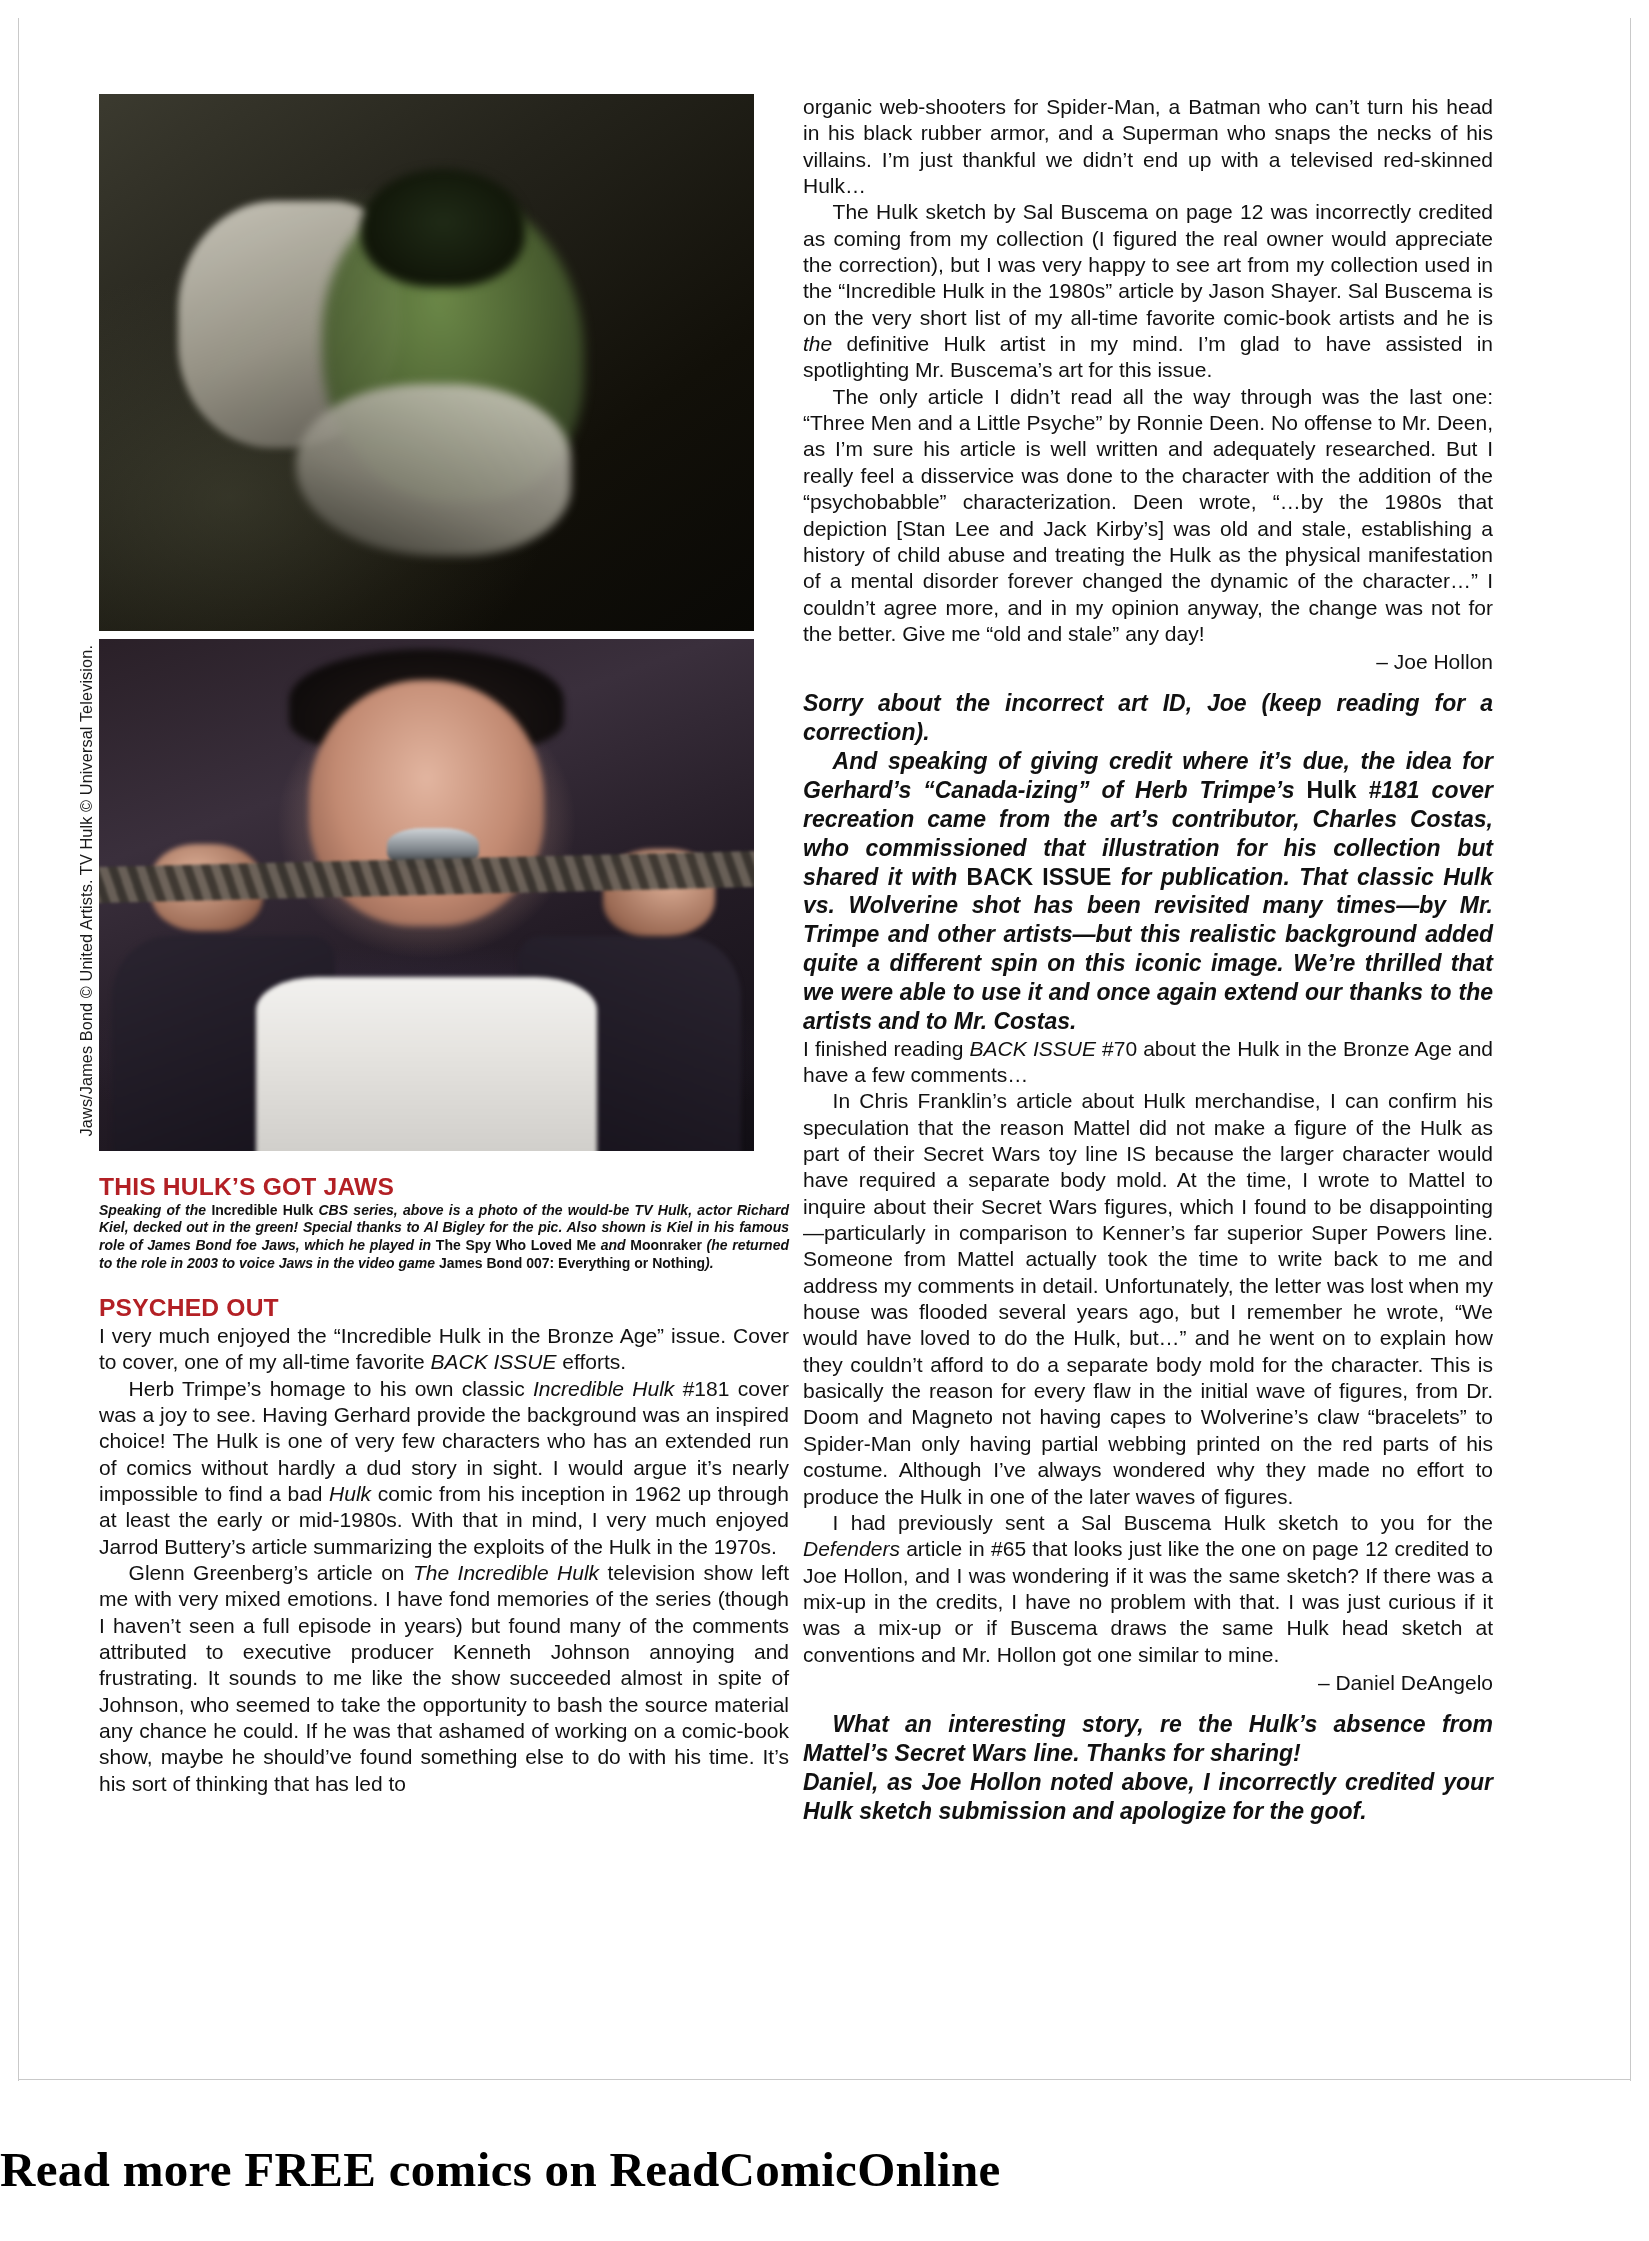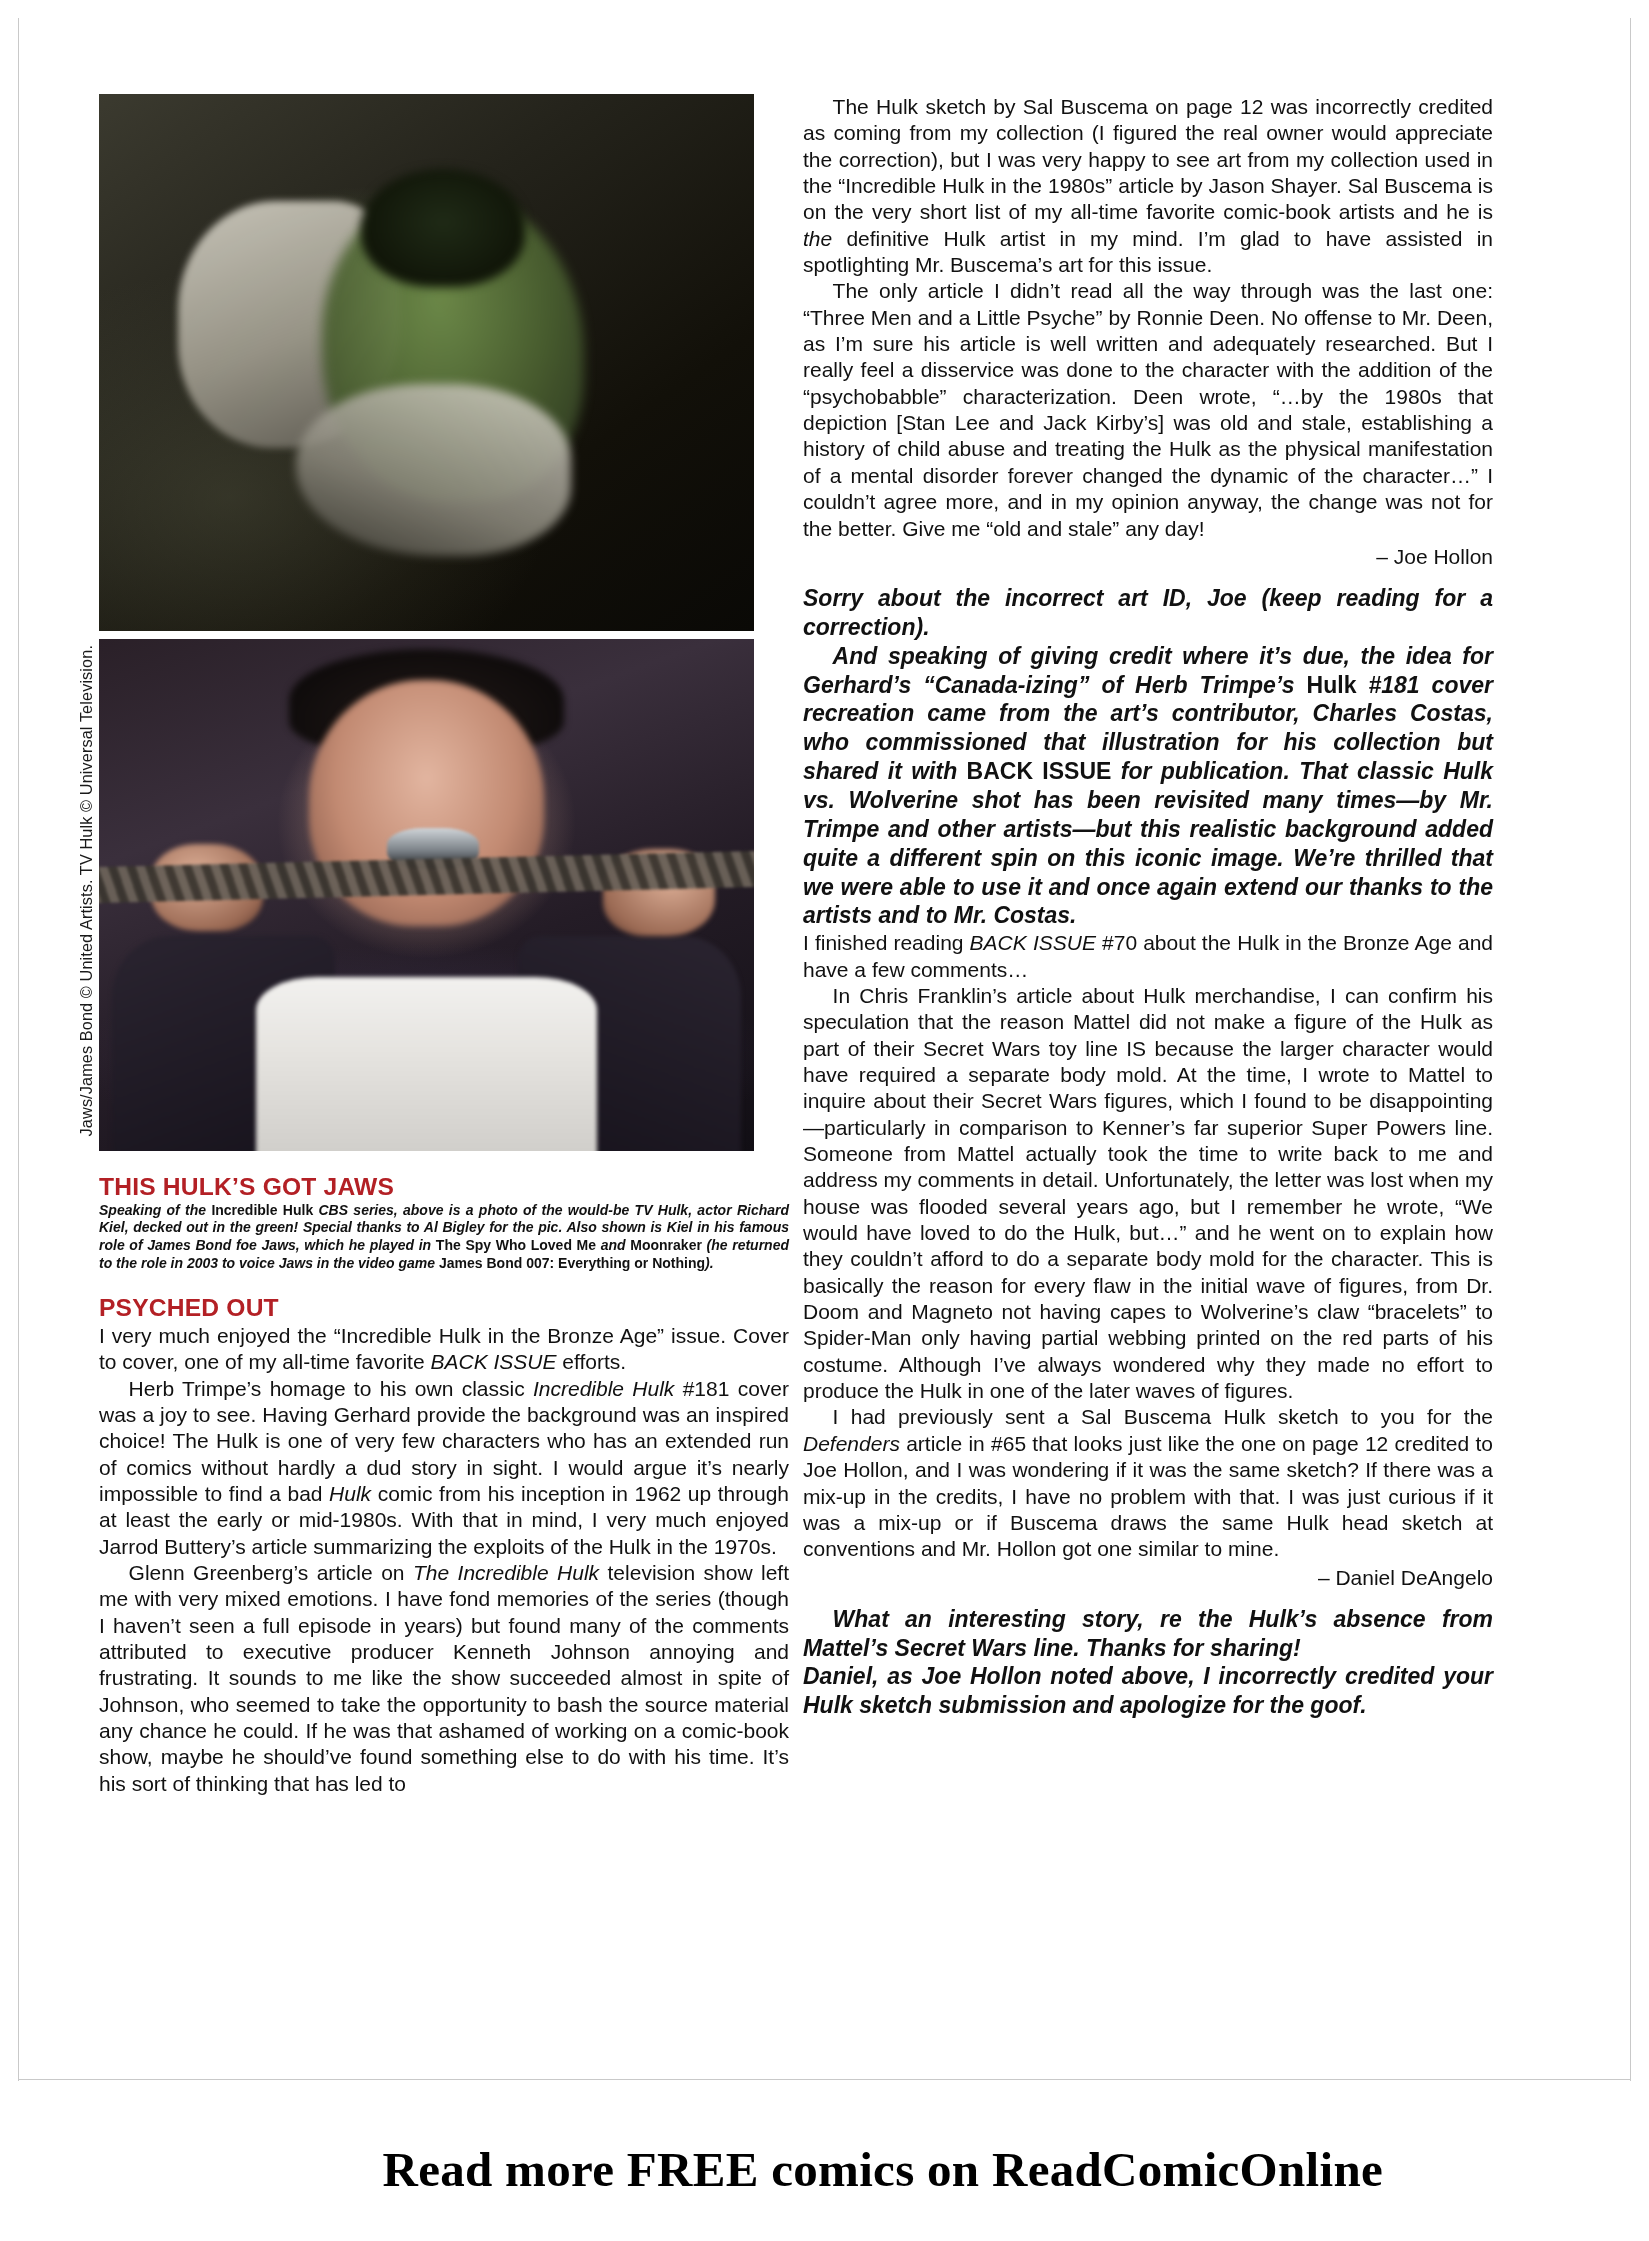--- a/index.html
+++ b/index.html
@@ -220,21 +220,21 @@
   #page-footer .sep { letter-spacing: 3px; }
 
   
   #site-banner {
     position: absolute;
     left: 0; top: 2098px;
     width: 1383px; height: 143px;
     background: #ffffff;
     display: flex;
     align-items: center;
-    justify-content: flex-end;
+    justify-content: flex-start;
   }
   #site-banner-text {
     font-family: "Liberation Serif", serif;
     font-weight: 700;
     font-size: 49px;
     color: #000000;
     letter-spacing: 0.3px;
   }
 </style>
 </head>
@@ -277,20 +277,21 @@
       <p class="noindent"><span>I very much enjoyed the “Incredible Hulk in the Bronze Age” issue. Cover to cover, one of my all-time favorite </span><span class="i">BACK ISSUE</span><span> efforts.</span></p>
       <p class="indent"><span>Herb Trimpe’s homage to his own classic </span><span class="i">Incredible Hulk</span><span> #181 cover was a joy to see. Having Gerhard provide the background was an inspired choice! The Hulk is one of very few characters who has an extended run of comics without hardly a dud story in sight. I would argue it’s nearly impossible to find a bad </span><span class="i">Hulk</span><span> comic from his inception in 1962 up through at least the early or mid-1980s. With that in mind, I very much enjoyed Jarrod Buttery’s article summarizing the exploits of the Hulk in the 1970s.</span></p>
       <p class="indent"><span>Glenn Greenberg’s article on </span><span class="i">The Incredible Hulk</span><span> television show left me with very mixed emotions.  I have fond memories of the series (though I haven’t seen a full episode in years) but found many of the comments attributed to executive producer Kenneth Johnson annoying and frustrating. It sounds to me like the show succeeded almost in spite of Johnson, who seemed to take the opportunity to bash the source material any chance he could.  If he was that ashamed of working on a comic-book show, maybe he should’ve found something else to do with his time. It’s his sort of thinking that has led to</span></p>
     </div>
   </div>
 
   <div id="photo-credit">Jaws/James Bond © United Artists. TV Hulk © Universal Television.</div>
 
   <div class="col col-right">
 
+    <p class="noindent">organic web-shooters for Spider-Man, a Batman who can’t turn his head in his black rubber armor, and a Superman who snaps the necks of his villains. I’m just thankful we didn’t end up with a televised red-skinned Hulk…</p>
 
     <p class="indent"><span>The Hulk sketch by Sal Buscema on page 12 was incorrectly credited as coming from my collection (I figured the real owner would appreciate the correction), but I was very happy to see art from my collection used in the “Incredible Hulk in the 1980s” article by Jason Shayer.  Sal Buscema is on the very short list of my all-time favorite comic-book artists and he is </span><span class="i">the</span><span> definitive Hulk artist in my mind. I’m glad to have assisted in spotlighting Mr. Buscema’s art for this issue.</span></p>
 
     <p class="indent">The only article I didn’t read all the way through was the last one: “Three Men and a Little Psyche” by Ronnie Deen.  No offense to Mr. Deen, as I’m sure his article is well written and adequately researched. But I really feel a disservice was done to the character with the addition of the “psychobabble” characterization.  Deen wrote, “…by the 1980s that depiction [Stan Lee and Jack Kirby’s] was old and stale, establishing a history of child abuse and treating the Hulk as the physical manifestation of a mental disorder forever changed the dynamic of the character…”  I couldn’t agree more, and in my opinion anyway, the change was not for the better. Give me “old and stale” any day!</p>
 
     <p class="sig">– Joe Hollon</p>
 
     <div style="height:13.8px"></div>
 
     <p class="ital noindent">Sorry about the incorrect art ID, Joe (keep reading for a correction).</p>

